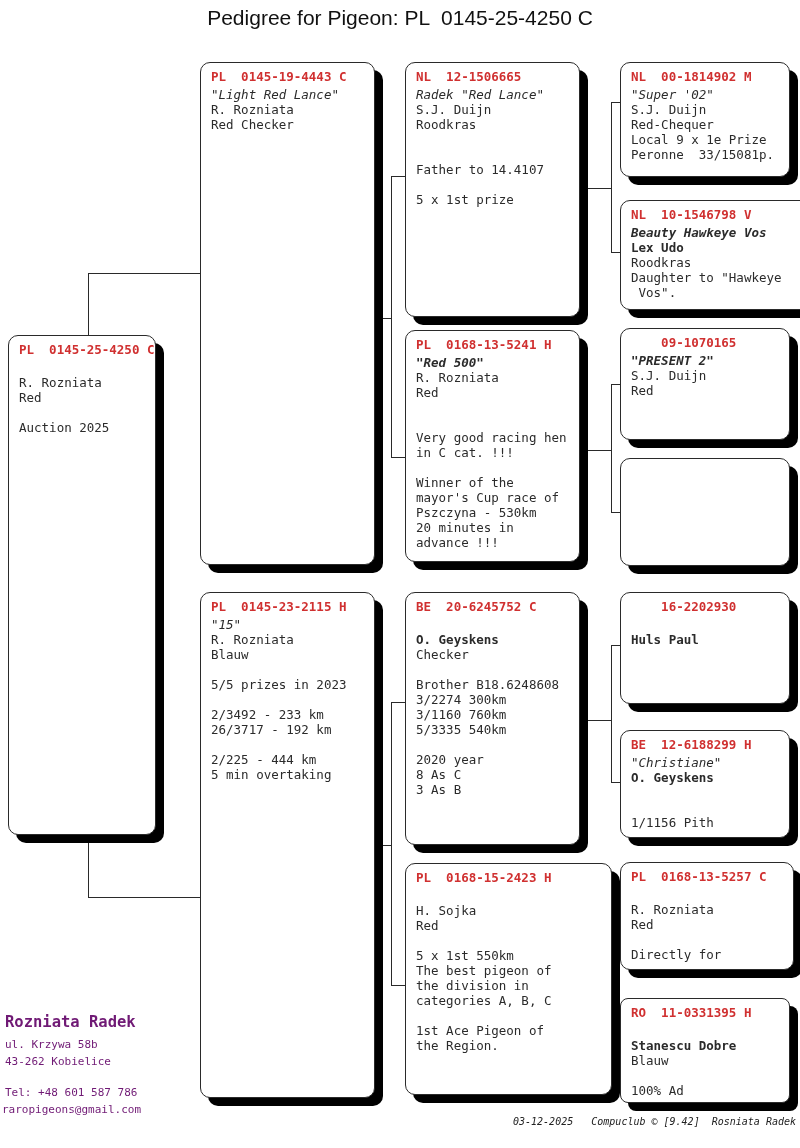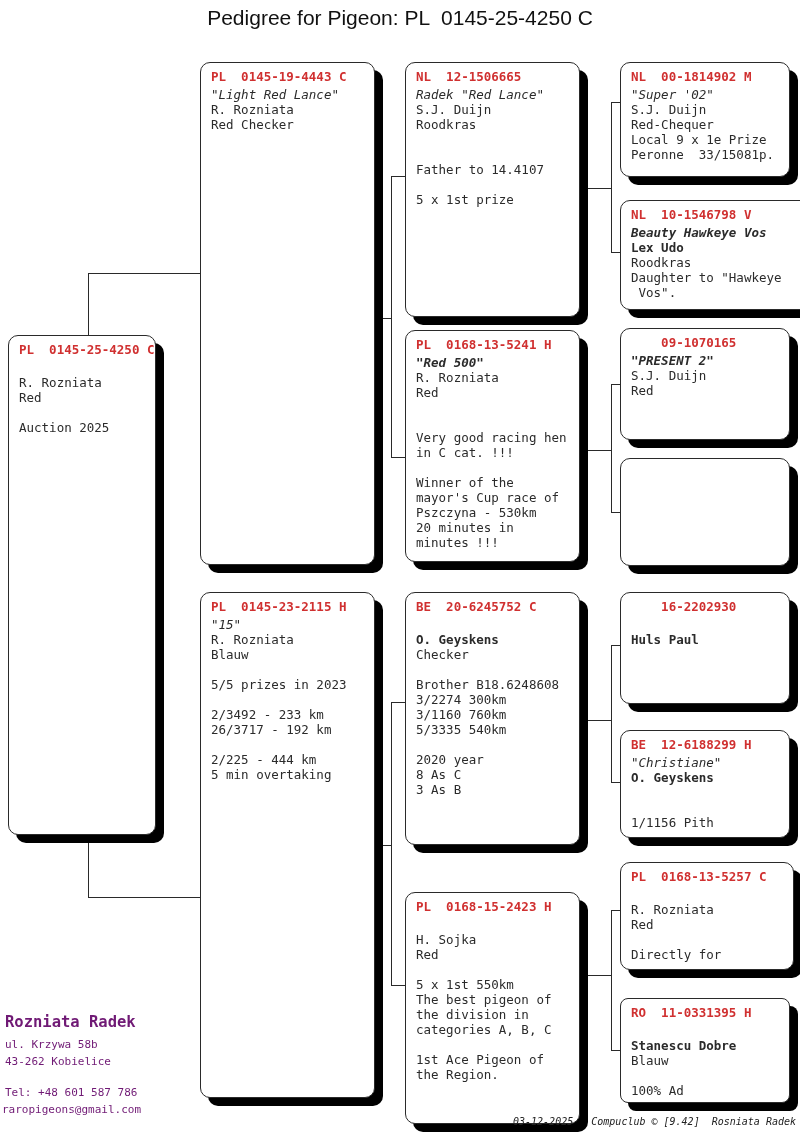--- a/index.html
+++ b/index.html
@@ -104,41 +104,41 @@
         <div class="bl">Red</div>
         <div class="bl">&nbsp;</div>
         <div class="bl">&nbsp;</div>
         <div class="bl">Very good racing hen</div>
         <div class="bl">in C cat. !!!</div>
         <div class="bl">&nbsp;</div>
         <div class="bl">Winner of the</div>
         <div class="bl">mayor's Cup race of</div>
         <div class="bl">Pszczyna - 530km</div>
         <div class="bl">20 minutes in</div>
-        <div class="bl">minutes !!!</div>
+        <div class="bl">advance !!!</div>
       </div>
   </div>
   <div class="pbox" style="left:405px;top:592px;width:175px;height:253px;">
     <div class="ring">BE  20-6245752 C</div>
     <div>
         <div class="bl">&nbsp;</div>
         <div class="bl b">O. Geyskens</div>
         <div class="bl">Checker</div>
         <div class="bl">&nbsp;</div>
         <div class="bl">Brother B18.6248608</div>
         <div class="bl">3/2274 300km</div>
         <div class="bl">3/1160 760km</div>
         <div class="bl">5/3335 540km</div>
         <div class="bl">&nbsp;</div>
         <div class="bl">2020 year</div>
         <div class="bl">8 As C</div>
         <div class="bl">3 As B</div>
       </div>
   </div>
-  <div class="pbox" style="left:405px;top:892px;width:175px;height:232px;">
+  <div class="pbox" style="left:405px;top:863px;width:207px;height:232px;">
     <div class="ring">PL  0168-15-2423 H</div>
     <div>
         <div class="bl">&nbsp;</div>
         <div class="bl">H. Sojka</div>
         <div class="bl">Red</div>
         <div class="bl">&nbsp;</div>
         <div class="bl">5 x 1st 550km</div>
         <div class="bl">The best pigeon of</div>
         <div class="bl">the division in</div>
         <div class="bl">categories A, B, C</div>

